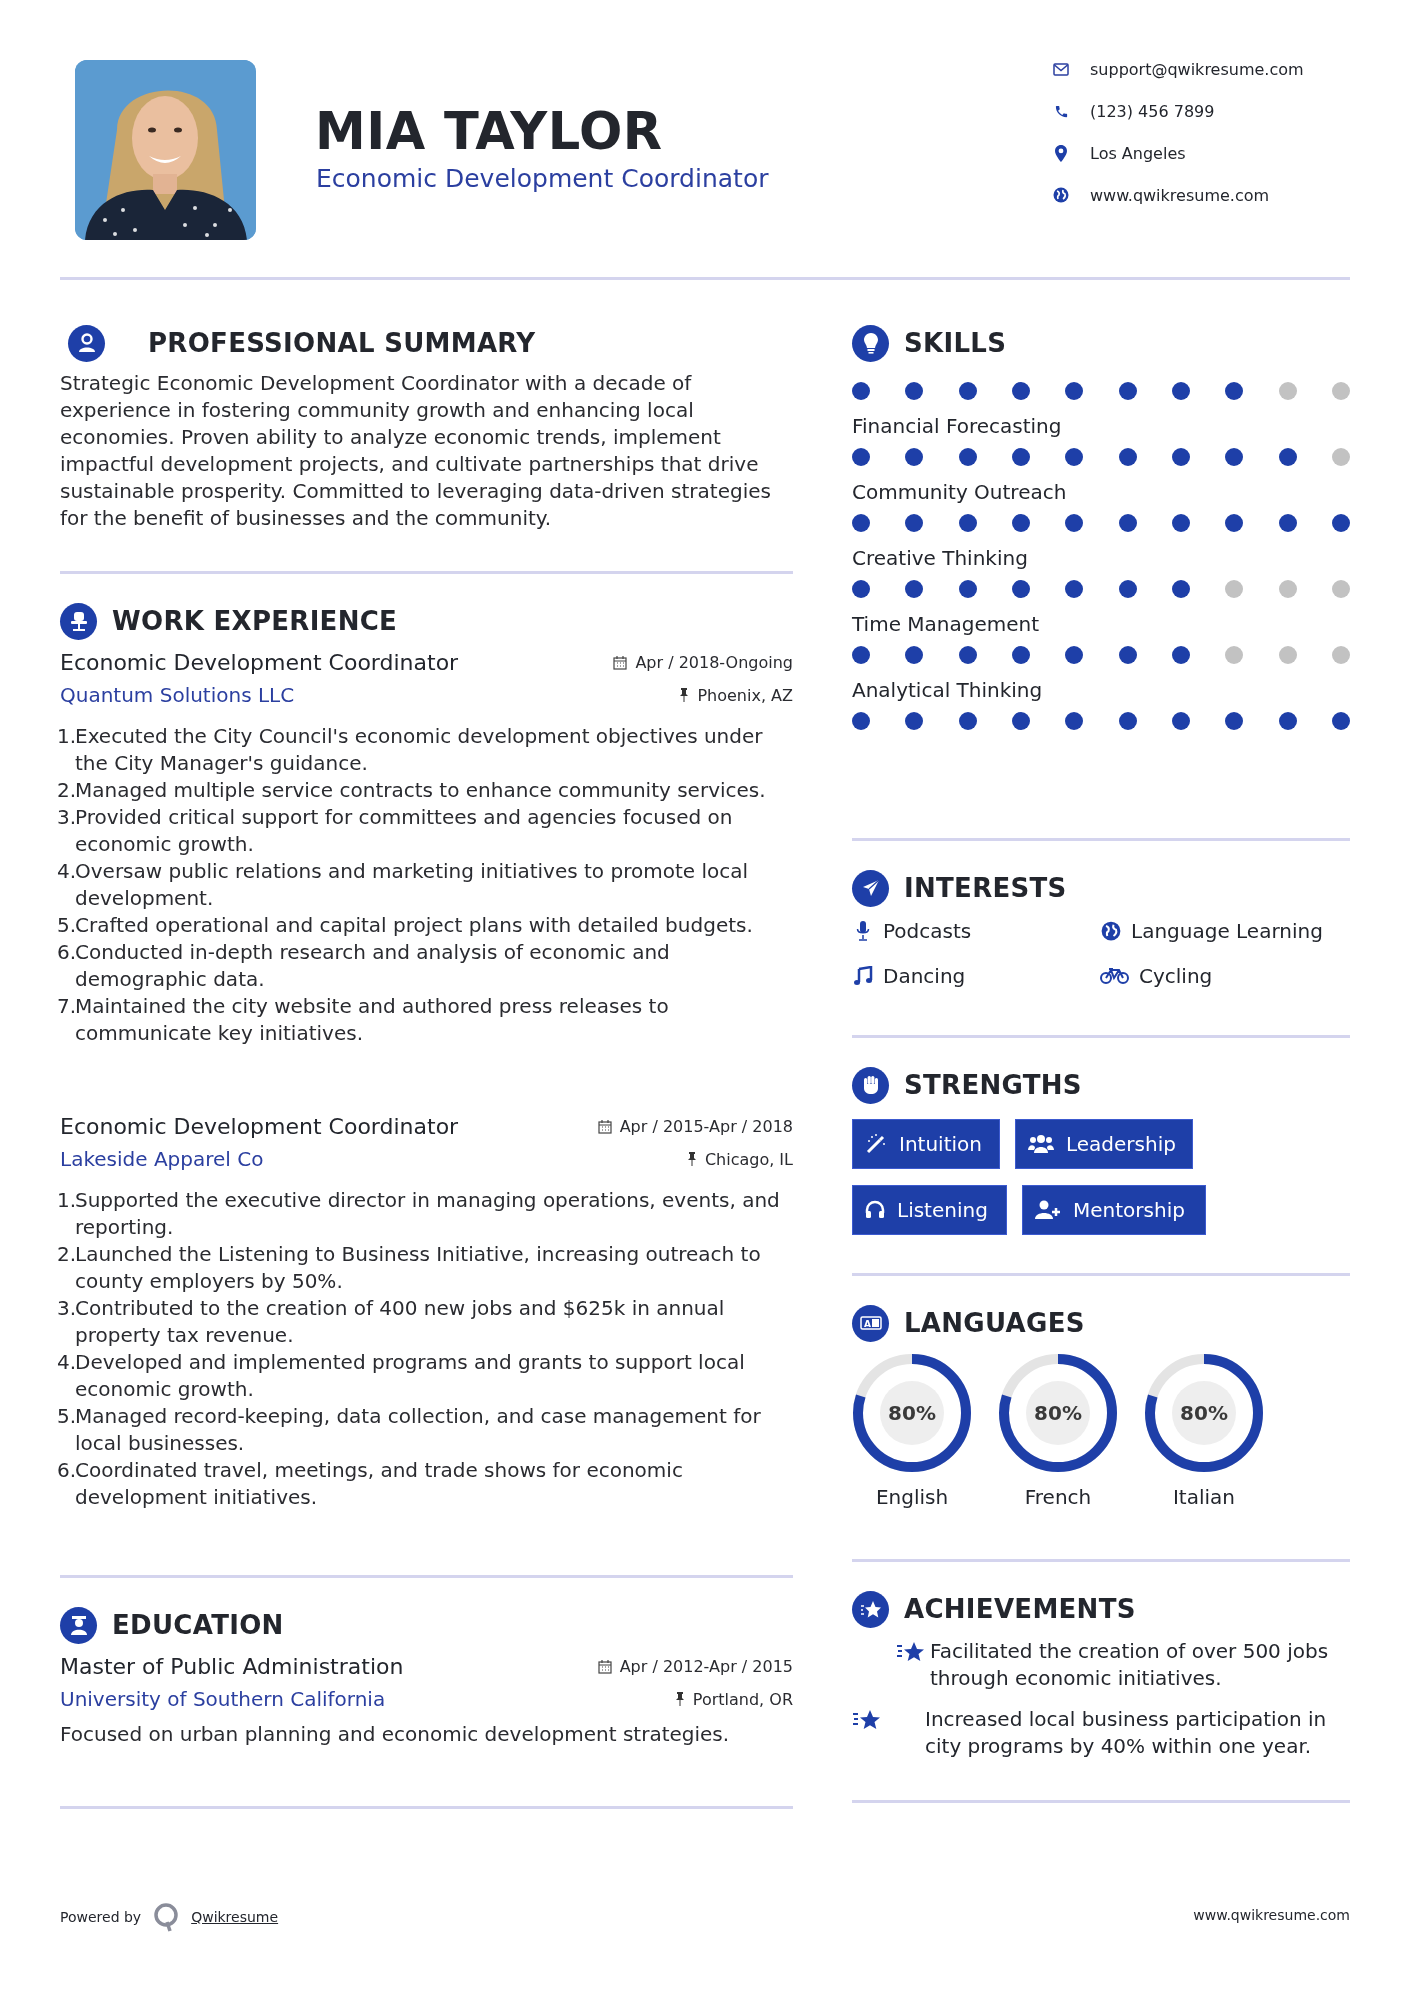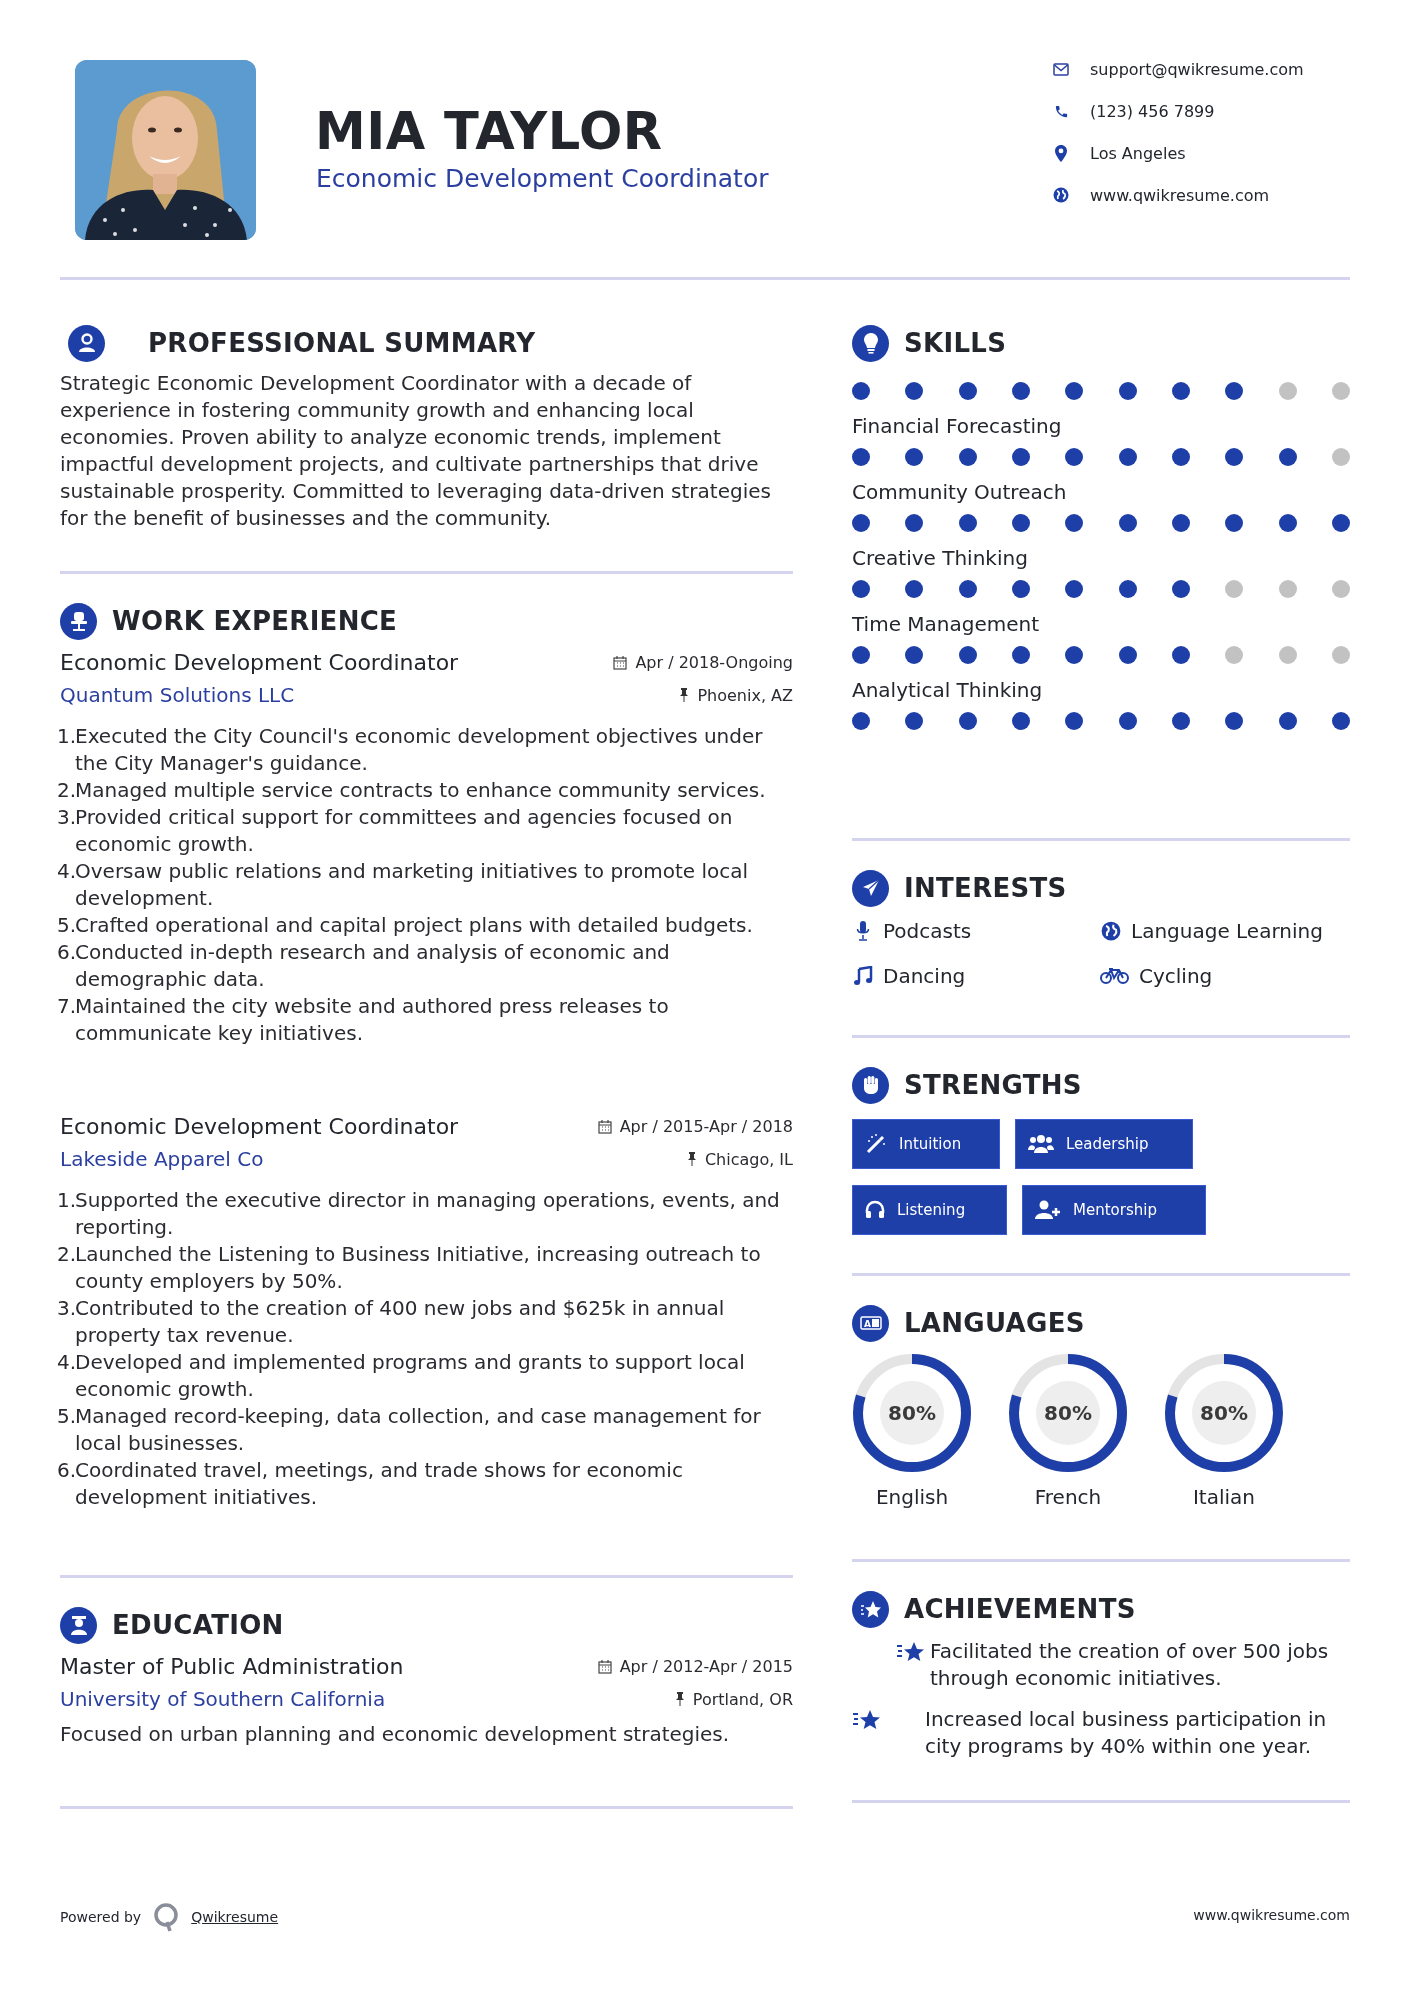--- a/index.html
+++ b/index.html
@@ -40,21 +40,21 @@
   .skill-label { font-size: 20px; color: #23262d; }
   .dots { display: flex; justify-content: space-between; width: 498px; margin-top: 10px; }
   .dot { width: 18px; height: 18px; border-radius: 50%; background: #1e3fa8; }
   .dot.off { background: #c2c2c2; }
 
   
   .interest { display: flex; align-items: center; font-size: 20px; color: #23262d; }
   .interest .ii { width: 22px; height: 22px; margin-right: 9px; display: flex; align-items: center; justify-content: center; }
 
   
-  .chip { display: inline-flex; align-items: center; background: #1e3fa8; color: #ffffff; font-size: 15px; height: 50px; padding: 0 12px; border: 1px solid #3c5ad0; }
+  .chip { display: inline-flex; align-items: center; background: #1e3fa8; color: #ffffff; font-size: 20px; height: 50px; padding: 0 12px; border: 1px solid #3c5ad0; }
   .chip .ci { margin-right: 12px; display: inline-flex; }
 
   
   .lang { width: 120px; text-align: center; }
   .lang-ring { position: relative; width: 120px; height: 120px; }
   .lang-pct { position: absolute; left: 0; top: 0; width: 120px; height: 120px; display: flex; align-items: center; justify-content: center; font-size: 20px; font-weight: bold; color: #3a3a3a; }
   .lang-name { font-size: 20px; color: #23262d; margin-top: 12px; }
 
   
   .ach { display: flex; align-items: flex-start; width: 500px; }
@@ -530,21 +530,21 @@
   <span class="sec-icon">
     <svg width="22" height="14" viewBox="0 0 22 14">
         <rect x="1" y="1" width="20" height="12" rx="1.5" fill="none" stroke="#ffffff" stroke-width="1.5"></rect>
         <text x="4" y="11" font-size="9" font-family="DejaVu Sans, sans-serif" font-weight="bold" fill="#ffffff">A</text>
         <rect x="12" y="3" width="7" height="8" fill="#ffffff"></rect>
       </svg>
   </span>
   <span class="sec-title">LANGUAGES</span>
 </div>
 
-<div class="abs" style="left:852px; top:1353px; display:flex; gap:36px;">
+<div class="abs" style="left:852px; top:1353px; display:flex; gap:26px;">
   <div class="lang">
     <div class="lang-ring">
       <svg width="120" height="120" viewBox="0 0 120 120">
         <circle cx="60" cy="60" r="54" fill="none" stroke="#e4e4e4" stroke-width="10"></circle>
         <circle cx="60" cy="60" r="54" fill="none" stroke="#1e3fa8" stroke-width="10" stroke-dasharray="271.4 67.9" transform="rotate(-90 60 60)"></circle>
         <circle cx="60" cy="60" r="32" fill="#eeeeee"></circle>
       </svg>
       <div class="lang-pct">80%</div>
     </div>
     <div class="lang-name">English</div>

